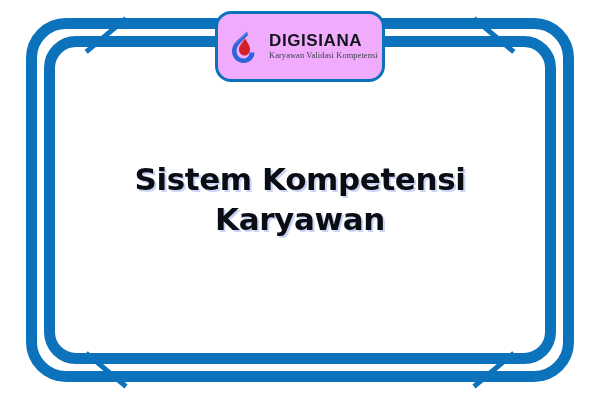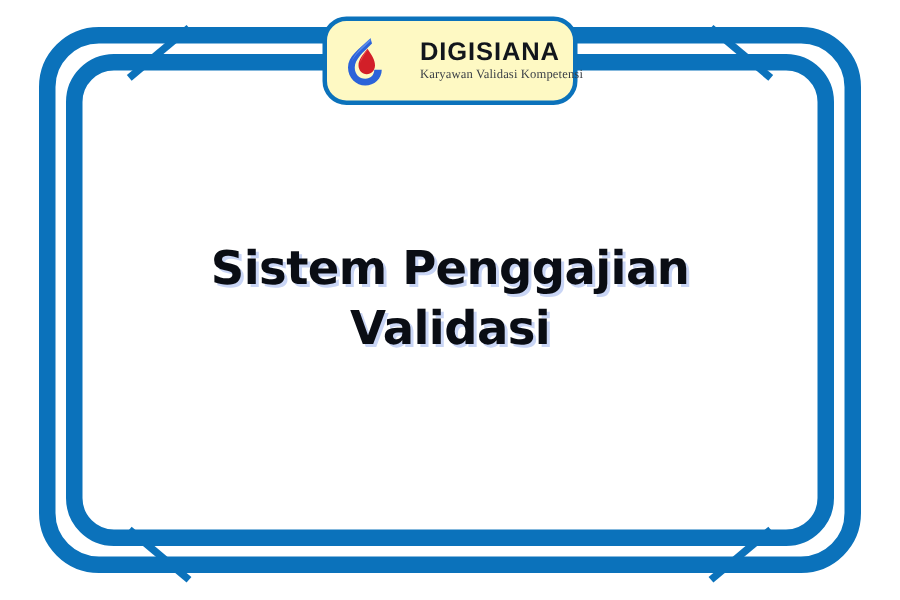--- a/index.html
+++ b/index.html
@@ -59,29 +59,29 @@
     left: 62px; top: 54px;
     width: 476px; height: 292px;
     background: #ffffff;
     border-radius: 18px;
   }
 
   
   .logo-badge {
     position: absolute;
     left: 215px; top: 11px;
-    width: 170px; height: 59px;
-    background: #fef9c3;
+    width: 170px; height: 71px;
+    background: #f0abfc;
     border: 3px solid #0B72BB;
     border-radius: 16px;
     box-sizing: border-box;
     display: flex;
     align-items: center;
     padding: 0 9px;
-    gap: 23px;
+    gap: 12px;
     z-index: 5;
   }
   .logo-mark {
     width: 30px;
     height: 34px;
     flex: 0 0 auto;
     display: block;
   }
   .logo-words {
     display: flex;
@@ -138,21 +138,21 @@
   <div class="tick tr"></div>
   <div class="tick bl"></div>
   <div class="tick br"></div>
 
   <div class="frame outer"></div>
   <div class="frame inner"></div>
 
   <div class="canvas"></div>
 
   <div class="headline-wrap">
-    <h1 class="headline">Sistem Penggajian Validasi</h1>
+    <h1 class="headline">Sistem Kompetensi Karyawan</h1>
   </div>
 
   <div class="logo-badge">
     <svg class="logo-mark" viewBox="0 0 60 68">
       <path d="M40 3 C24 18, 10 27, 10 42 C10 56, 21 66, 33 66 C45 66, 55 57, 55 45 L45 45 C45 52, 40 57, 33 57 C25 57, 19 51, 19 42 C19 31, 30 22, 42 10 Z" fill="#2B63D9"></path>
       <path d="M40 3 C28 15, 18 24, 15 34 C19 25, 29 17, 40 7 Z" fill="#5A8BEA"></path>
       <path d="M36 17 C29 26, 24 32, 24 39 C24 46, 29 51, 35 51 C41 51, 46 46, 46 39 C46 32, 42 26, 36 17 Z" fill="#D21F28"></path>
       <path d="M36 17 C31 24, 27 30, 26 36 C29 29, 33 23, 36 19 Z" fill="#ED4A50"></path>
     </svg>
     <div class="logo-words">

